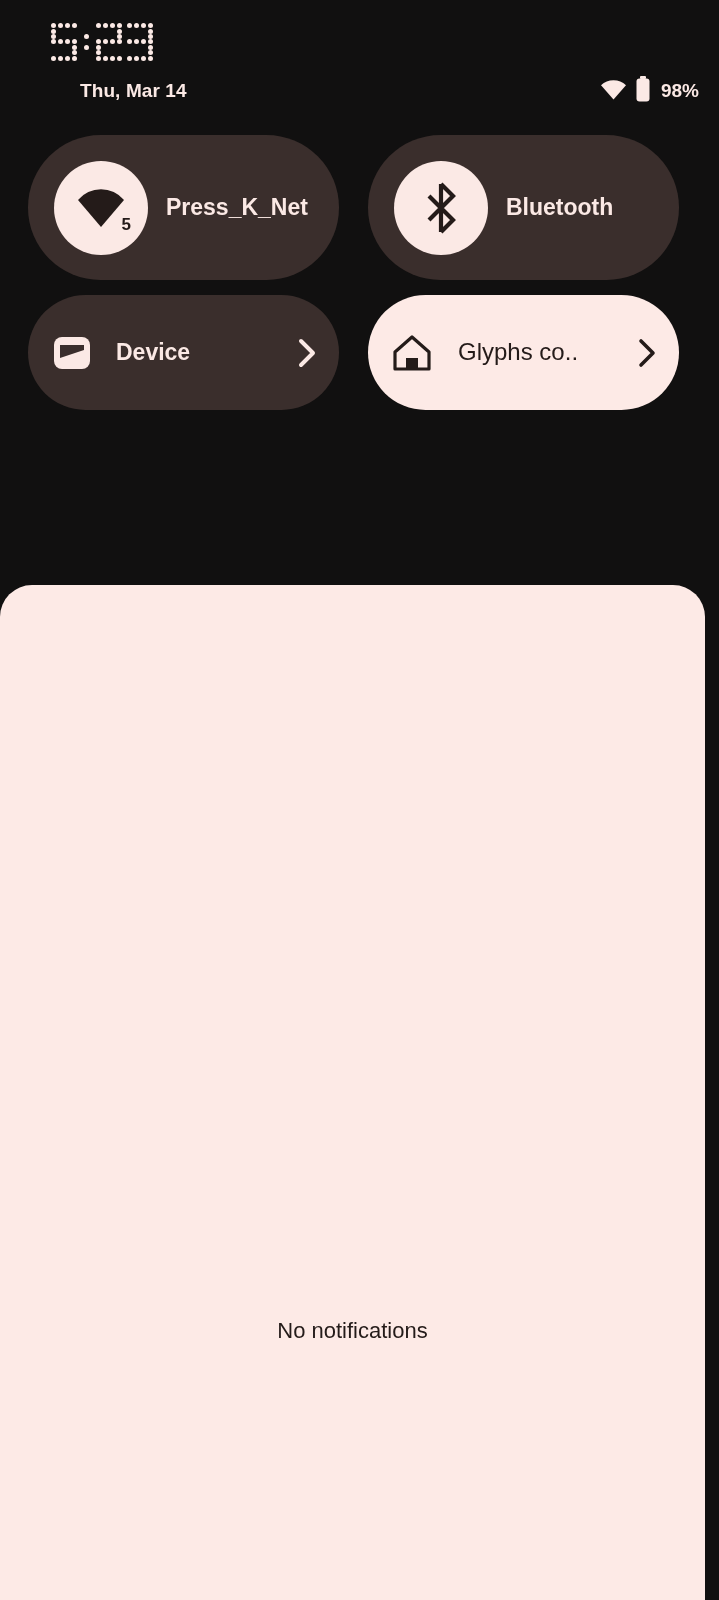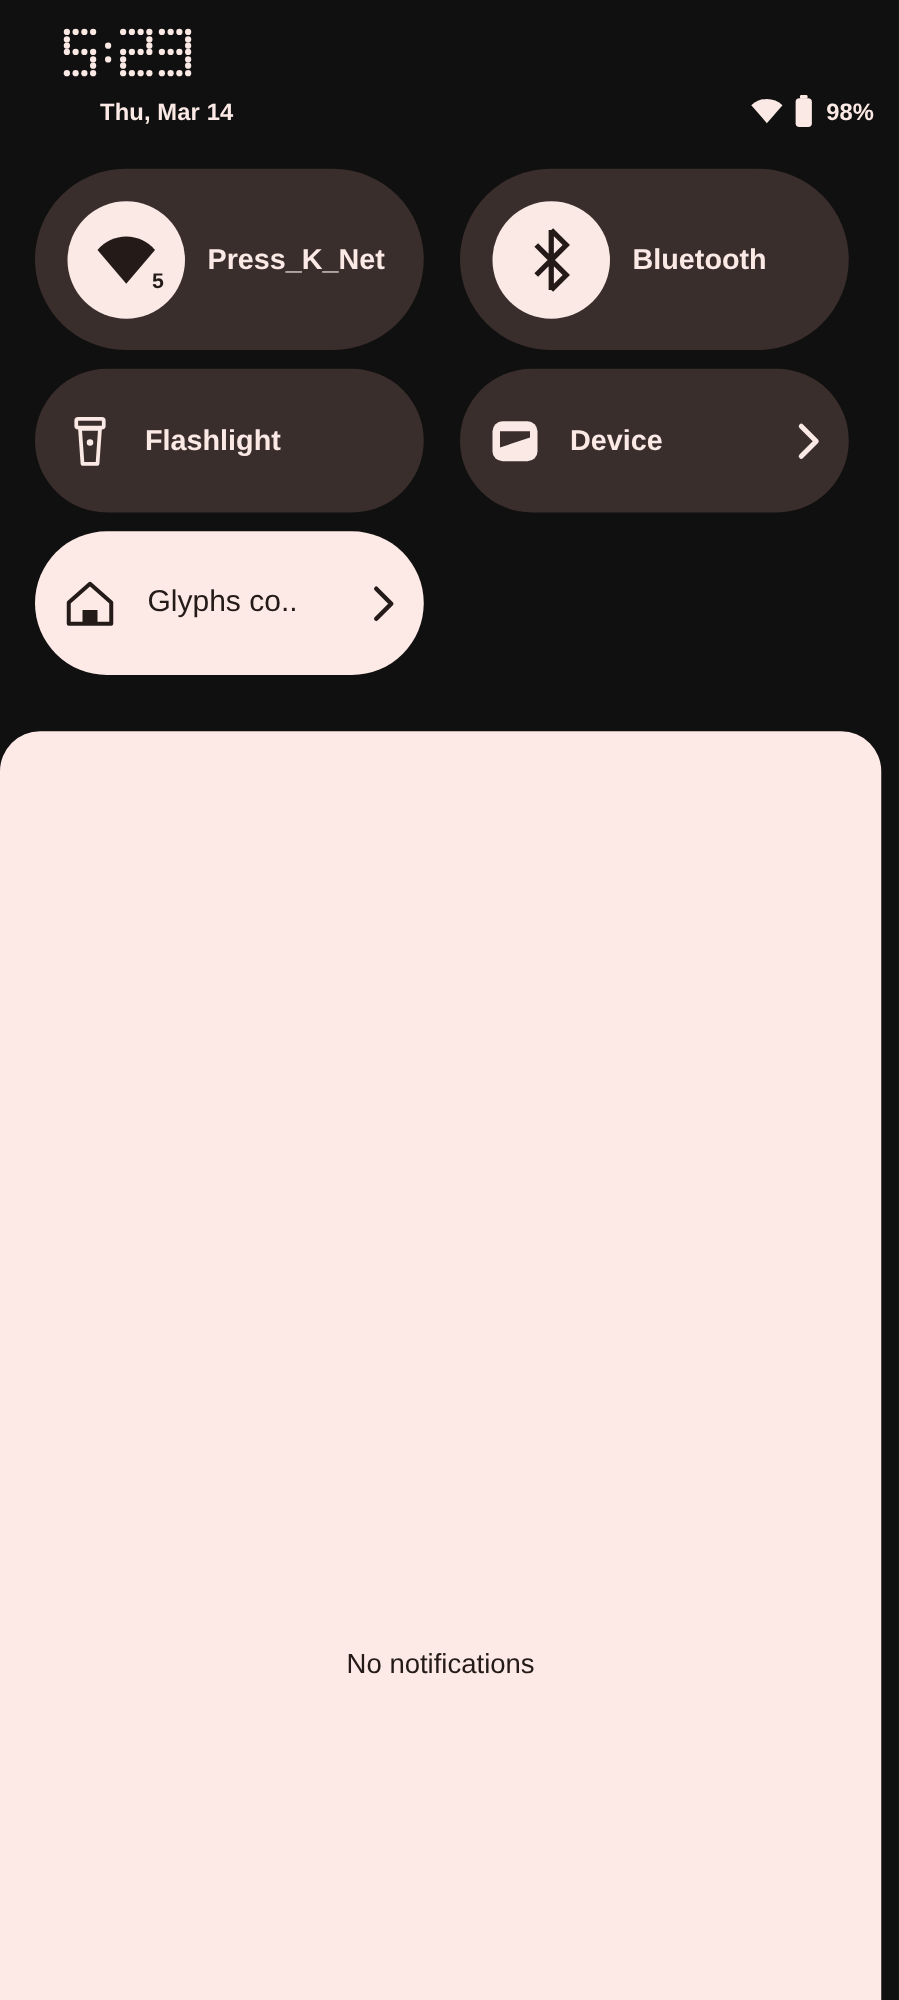--- a/index.html
+++ b/index.html
@@ -247,30 +247,20 @@
 
     <div class="tile tall inactive">
       <div class="tile-circle">
         <svg width="40" height="52" viewBox="0 0 40 52">
           <path d="M20 2 L20 50 M20 2 L32 14 L8 38 M20 50 L32 38 L8 14" stroke="#241b19" stroke-width="4.2" fill="none" stroke-linejoin="miter" stroke-linecap="butt"></path>
         </svg>
       </div>
       <div class="tile-label">Bluetooth</div>
     </div>
 
-    <div class="tile short inactive">
-      <div class="tile-plainicon">
-        <svg width="30" height="40" viewBox="0 0 30 40">
-          <rect x="4" y="2" width="22" height="7" rx="1.5" stroke="#fbe9e5" stroke-width="3" fill="none"></rect>
-          <path d="M7 10 L23 10 L21 38 L9 38 Z" stroke="#fbe9e5" stroke-width="3" fill="none" stroke-linejoin="round"></path>
-          <circle cx="15" cy="21" r="2.6" fill="#fbe9e5"></circle>
-        </svg>
-      </div>
-      <div class="tile-label">Flashlight</div>
-    </div>
 
 
     <div class="tile short inactive">
       <div class="tile-plainicon">
         <svg width="38" height="34" viewBox="0 0 38 34">
           <rect x="1" y="1" width="36" height="32" rx="8" fill="#fbe9e5"></rect>
           <path d="M7 9 L31 9 L31 14 L7 22 Z" fill="#3a2e2c"></path>
         </svg>
       </div>
       <div class="tile-label">Device</div>

